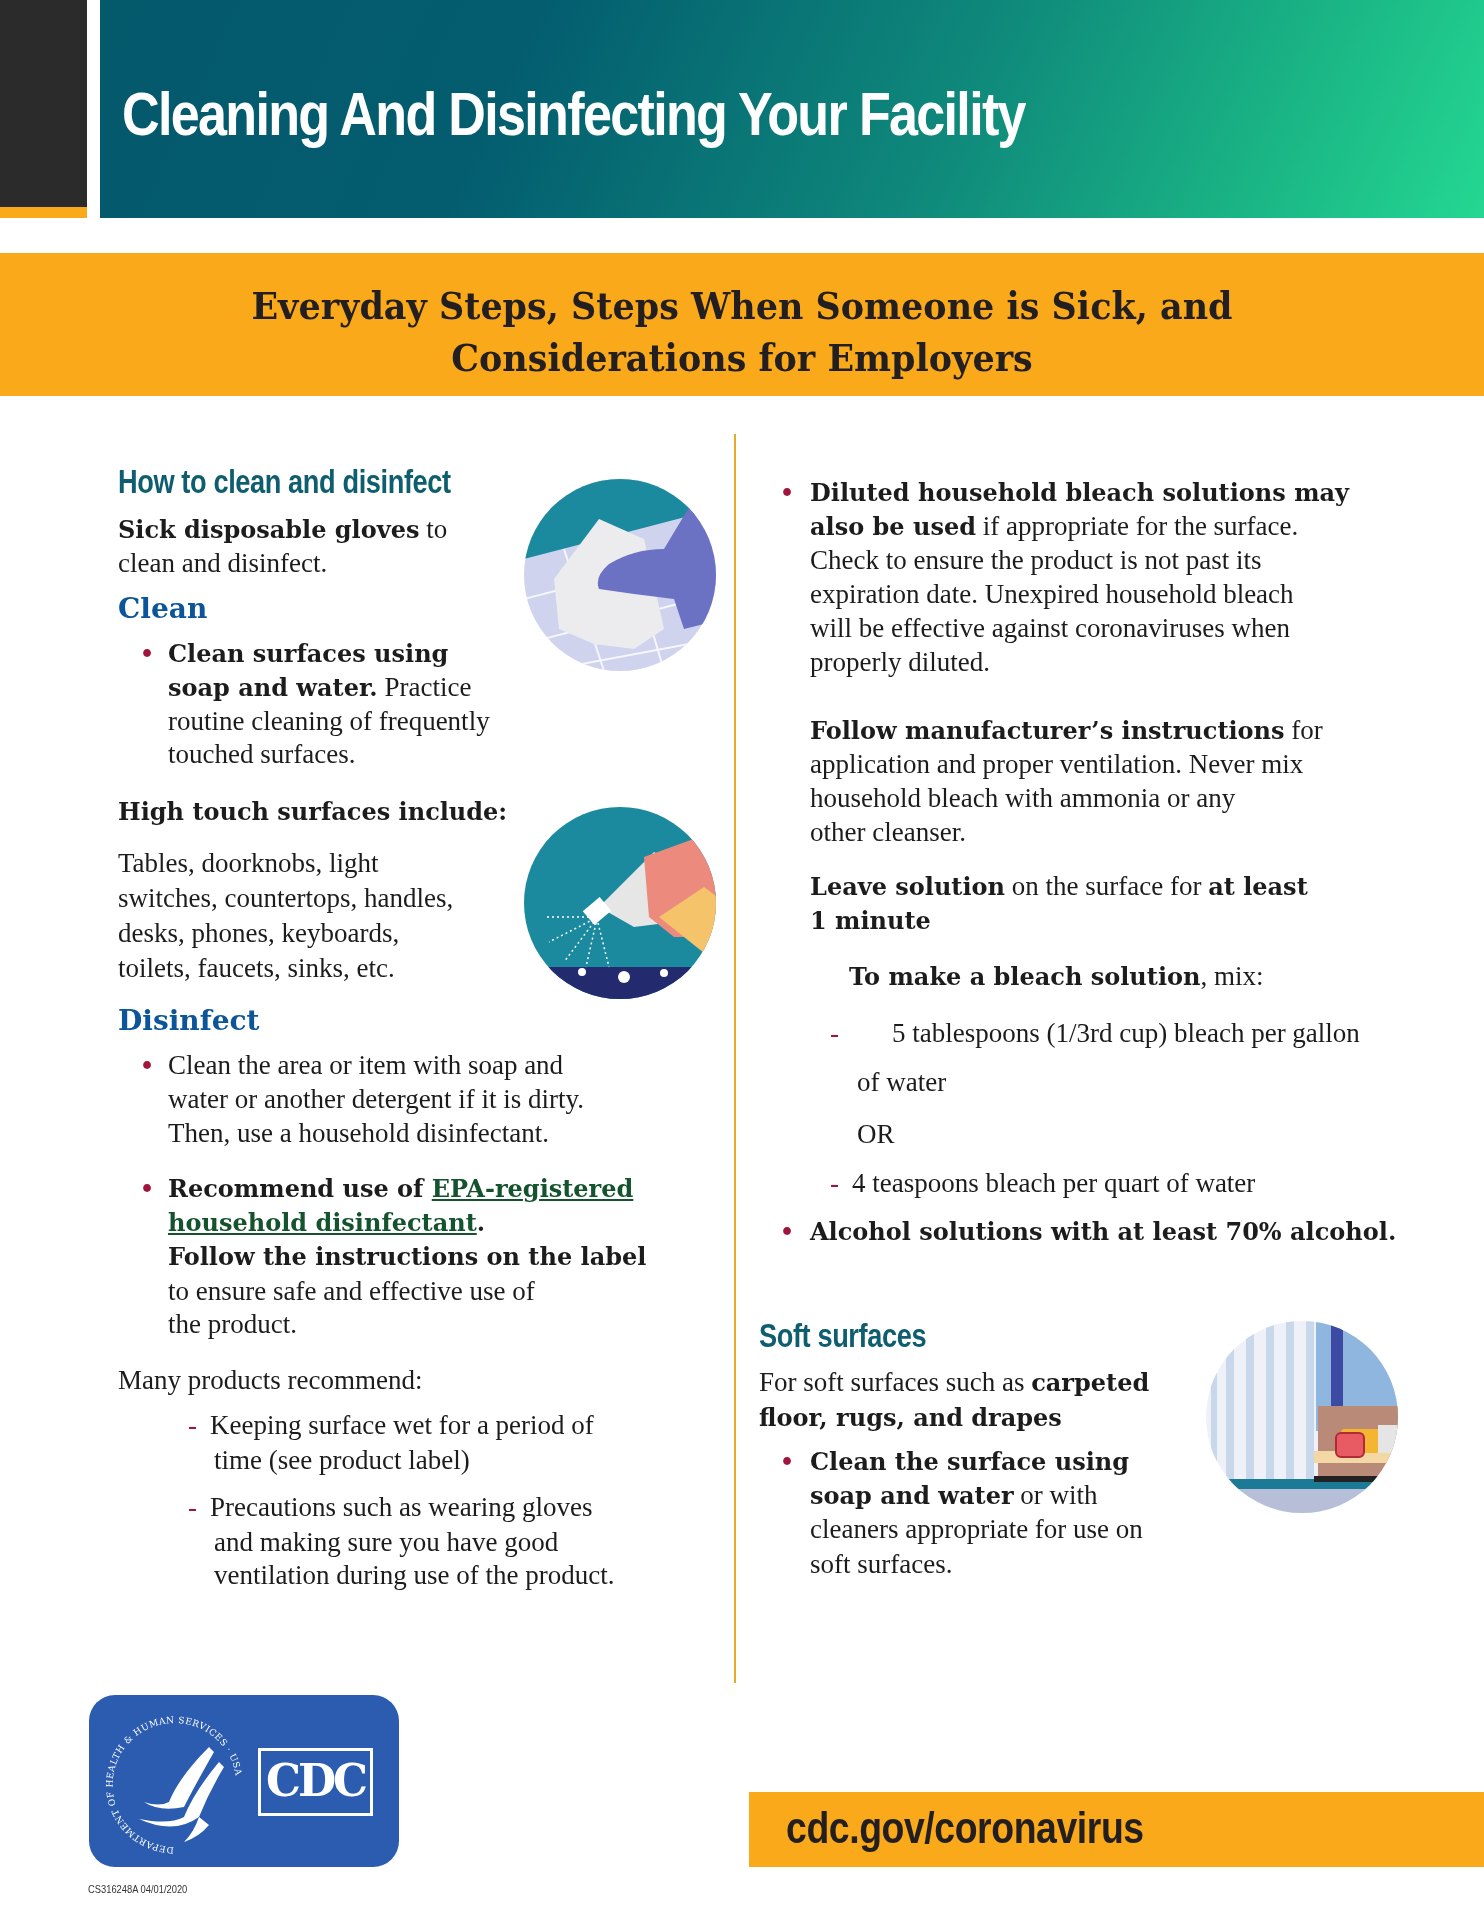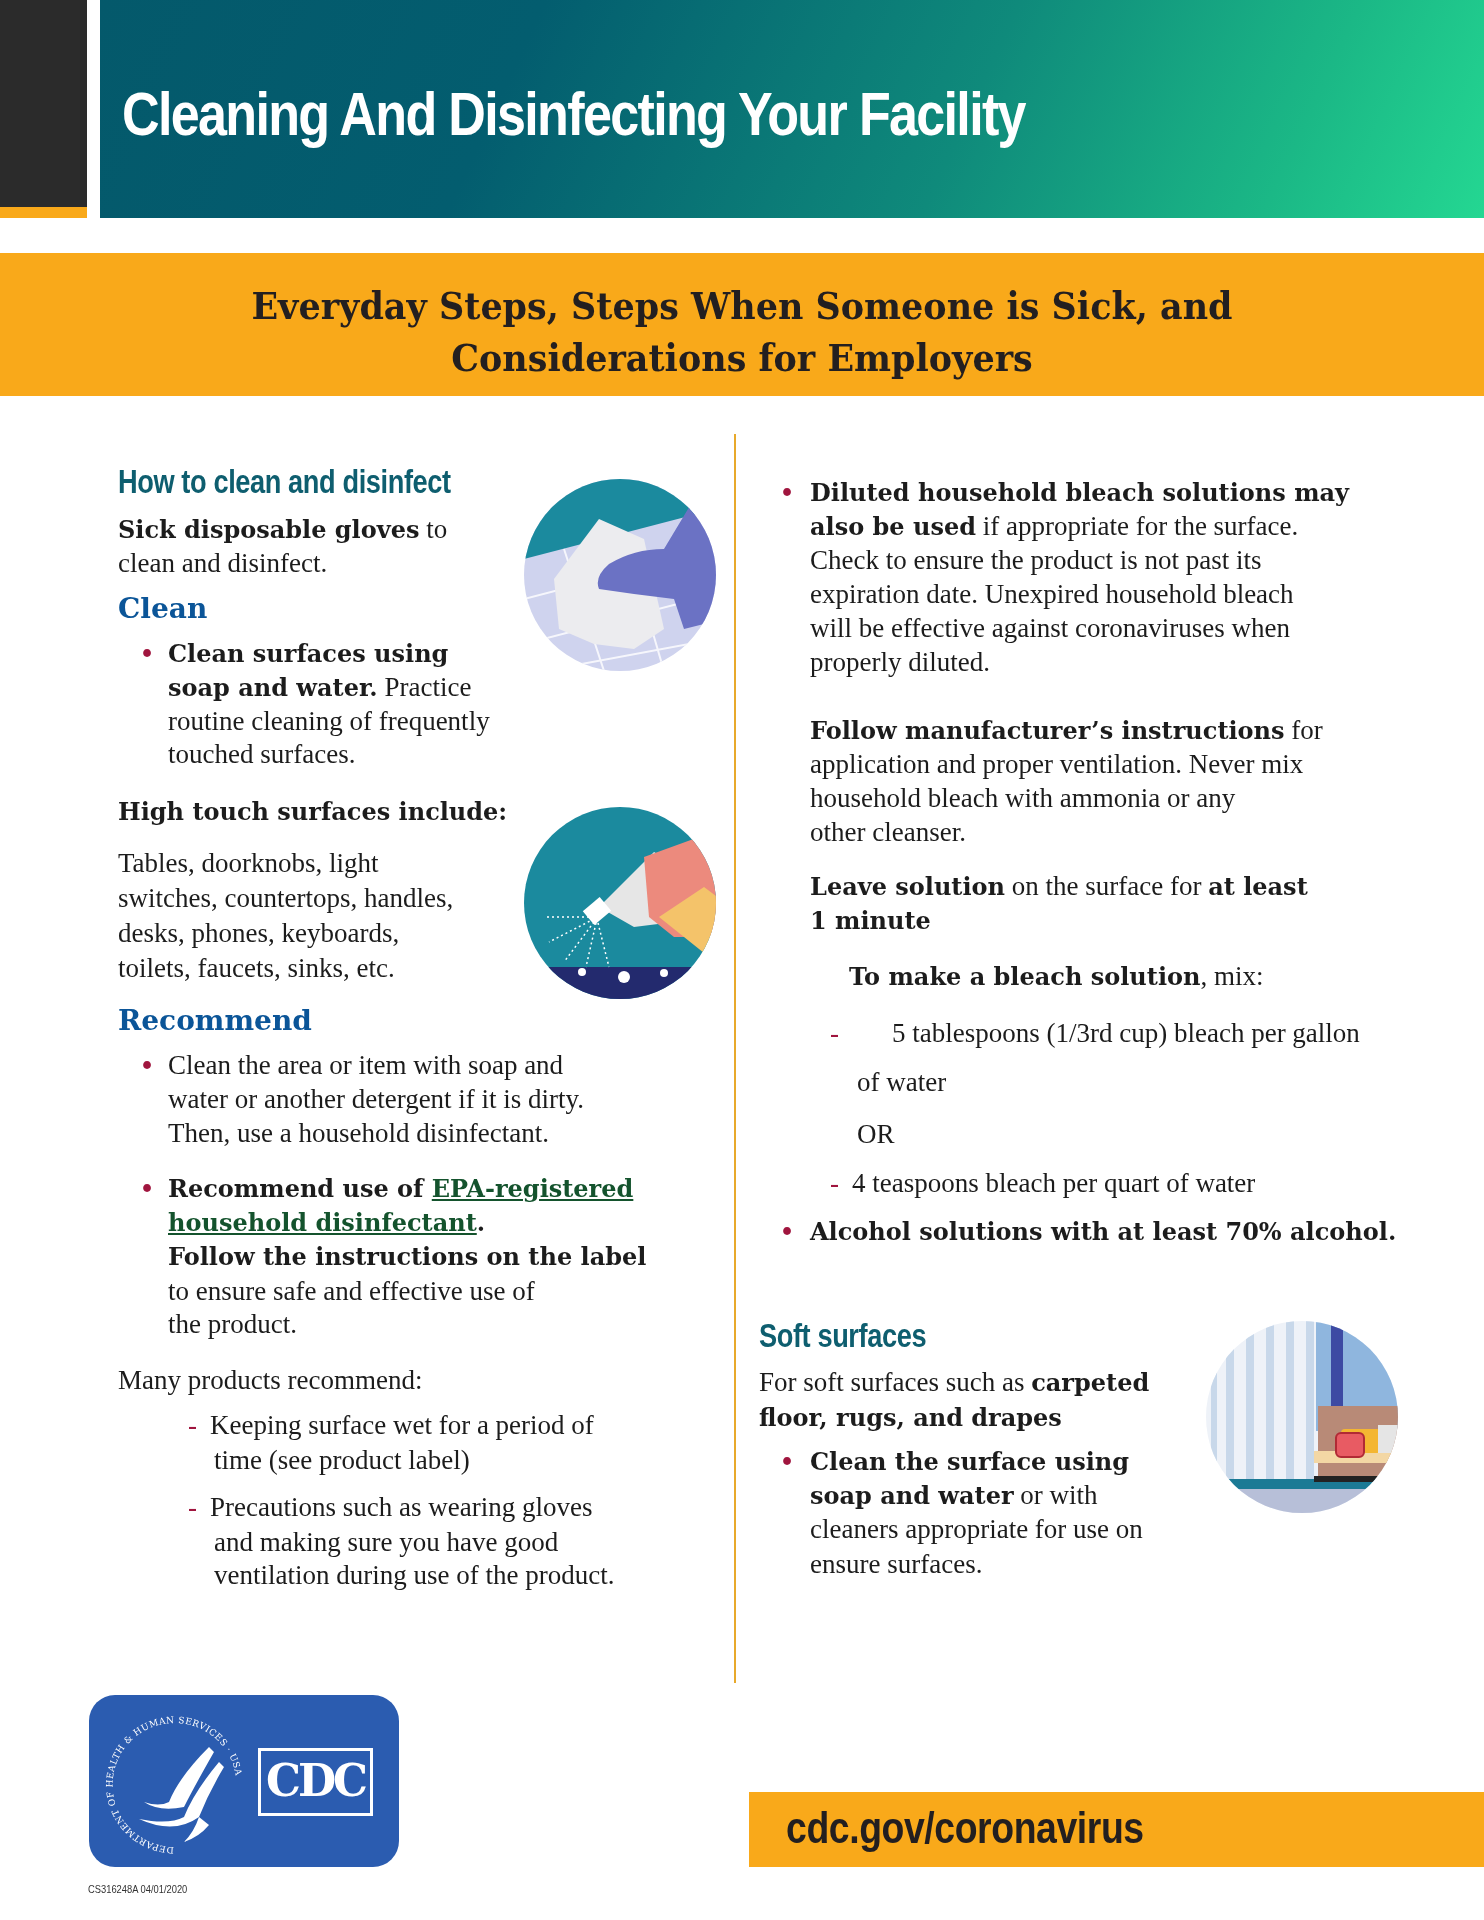--- a/index.html
+++ b/index.html
@@ -62,21 +62,21 @@
 <div class="abs txt" style="left:168px; top:670px;"><span class="b">soap and water.</span><span> Practice</span></div>
 <div class="abs txt" style="left:168px; top:704px;">routine cleaning of frequently</div>
 <div class="abs txt" style="left:168px; top:737px;">touched surfaces.</div>
 
 <div class="abs txt" style="left:118px; top:794px;"><span class="b">High touch surfaces include:</span></div>
 <div class="abs txt" style="left:118px; top:846px;">Tables, doorknobs, light</div>
 <div class="abs txt" style="left:118px; top:881px;">switches, countertops, handles,</div>
 <div class="abs txt" style="left:118px; top:916px;">desks, phones, keyboards,</div>
 <div class="abs txt" style="left:118px; top:951px;">toilets, faucets, sinks, etc.</div>
 
-<div class="abs h-blue" style="left:118px; top:1004px;">Recommend</div>
+<div class="abs h-blue" style="left:118px; top:1004px;">Disinfect</div>
 
 <span class="abs bullet" style="left:140px; top:1052px;">•</span>
 <div class="abs txt" style="left:168px; top:1048px;">Clean the area or item with soap and</div>
 <div class="abs txt" style="left:168px; top:1082px;">water or another detergent if it is dirty.</div>
 <div class="abs txt" style="left:168px; top:1116px;">Then, use a household disinfectant.</div>
 
 <span class="abs bullet" style="left:140px; top:1175px;">•</span>
 <div class="abs txt" style="left:168px; top:1171px;"><span class="b">Recommend use of </span><a class="link">EPA-registered </a></div>
 <div class="abs txt" style="left:168px; top:1205px;"><a class="link">household disinfectant</a><span class="b">.</span></div>
 <div class="abs txt" style="left:168px; top:1239px;"><span class="b">Follow the instructions on the label</span></div>
@@ -161,21 +161,21 @@
 <div class="abs txt" style="left:810px; top:1214px;"><span class="b">Alcohol solutions with at least 70% alcohol.</span></div>
 
 <div class="abs h-teal" style="left:759px; top:1316px;">Soft surfaces</div>
 <div class="abs txt" style="left:759px; top:1365px;"><span>For soft surfaces such as </span><span class="b">carpeted</span></div>
 <div class="abs txt" style="left:759px; top:1400px;"><span class="b">floor, rugs, and drapes</span></div>
 
 <span class="abs bullet" style="left:780px; top:1448px;">•</span>
 <div class="abs txt" style="left:810px; top:1444px;"><span class="b">Clean the surface using</span></div>
 <div class="abs txt" style="left:810px; top:1478px;"><span class="b">soap and water</span><span> or with</span></div>
 <div class="abs txt" style="left:810px; top:1512px;">cleaners appropriate for use on</div>
-<div class="abs txt" style="left:810px; top:1547px;">ensure surfaces.</div>
+<div class="abs txt" style="left:810px; top:1547px;">soft surfaces.</div>
 
 <div class="abs circle" style="left:1206px; top:1321px; width:192px; height:192px;">
   <svg width="192" height="192" viewBox="0 0 192 192">
     <rect width="192" height="192" fill="#eef2f8"></rect>
     <rect x="110" y="0" width="82" height="110" fill="#8fb6de"></rect>
     <rect x="125" y="0" width="12" height="90" fill="#3d4aa3"></rect>
     <g fill="#c8d8ea">
       <rect x="20" y="0" width="8" height="170"></rect>
         <rect x="40" y="0" width="8" height="170"></rect>
         <rect x="60" y="0" width="8" height="170"></rect>

